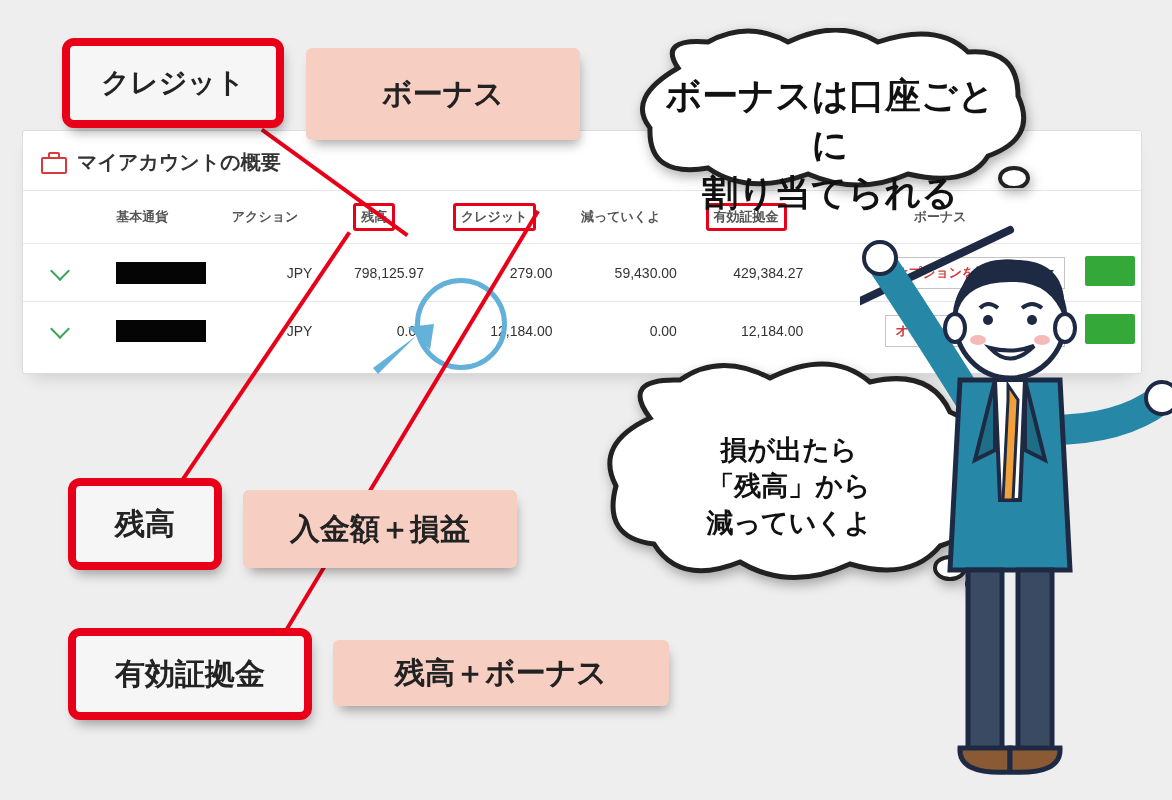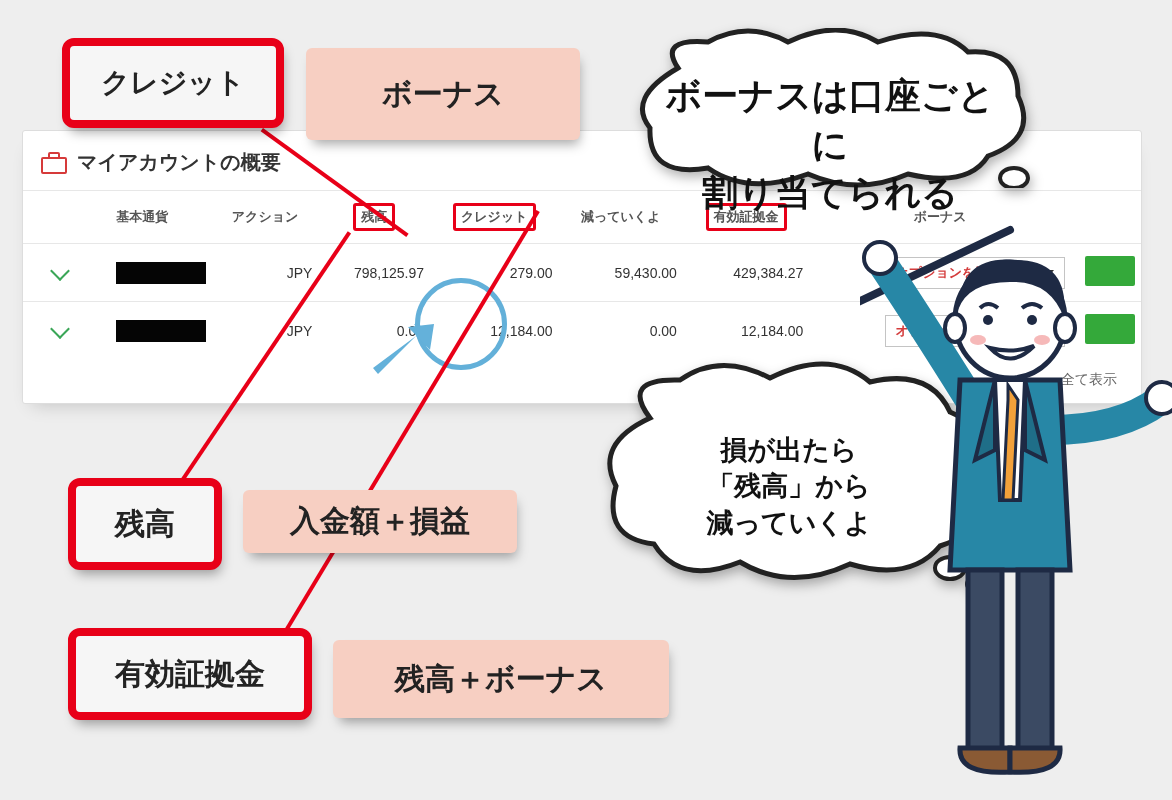--- a/index.html
+++ b/index.html
@@ -119,24 +119,24 @@
       font-weight: 800;
       display: flex; align-items: center; justify-content: center;
       box-shadow: 3px 8px 12px -4px rgba(0,0,0,.35);
     }
 
     
     #box-credit   { left: 62px;  top: 38px;  width: 222px; height: 90px; font-size: 28px; }
     #box-bonus    { left: 306px; top: 48px;  width: 274px; height: 92px; font-size: 30px; }
 
     #box-balance  { left: 68px;  top: 478px; width: 154px; height: 92px; font-size: 30px; }
-    #box-baldesc  { left: 243px; top: 490px; width: 274px; height: 63px; font-size: 30px; }
+    #box-baldesc  { left: 243px; top: 490px; width: 274px; height: 78px; font-size: 30px; }
 
     #box-margin   { left: 68px;  top: 628px; width: 244px; height: 92px; font-size: 30px; }
-    #box-mardesc  { left: 333px; top: 640px; width: 336px; height: 78px; font-size: 30px; }
+    #box-mardesc  { left: 333px; top: 640px; width: 336px; height: 66px; font-size: 30px; }
 
     
     .line {
       position: absolute;
       background: #e80018;
       transform-origin: top left;
       height: 4px;
     }
 
     
@@ -230,23 +230,20 @@
         <td>
           <span class="options-select">
             <span>オプションを選択する</span>
               <span class="caret"></span>
           </span>
         </td>
         <td><span class="greenbtn"></span></td>
       </tr>
     </tbody>
   </table>
-  <div class="panel-footer">
-    <span>全て表示</span>
-  </div>
 </div>
 
 <div class="blue-circle"></div>
 <svg class="blue-arrow" width="70" height="60">
   <defs></defs>
   <polygon points="10,50 48,12 58,22 63,5 46,0 52,9 5,44" fill="#64b1da"></polygon>
   <polygon points="40,3 66,0 62,26 40,3" fill="#64b1da"></polygon>
 </svg>
 
 <div class="line" style="left:263px; top:128px; width:180px; transform:rotate(36deg);"></div>

